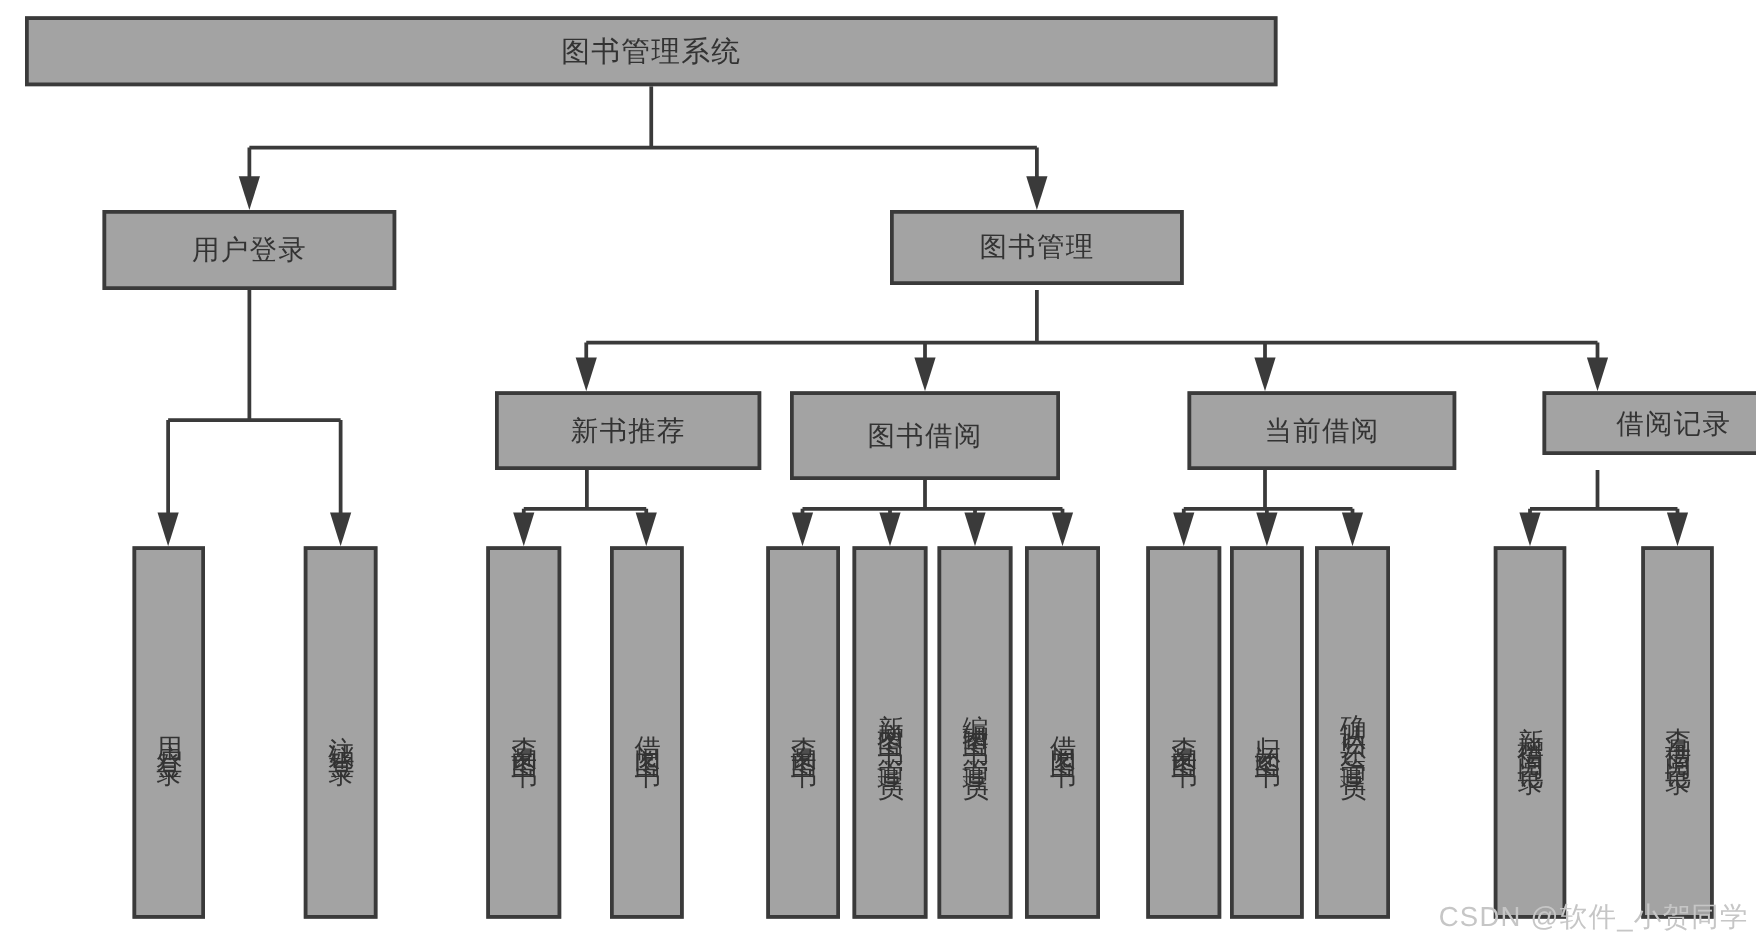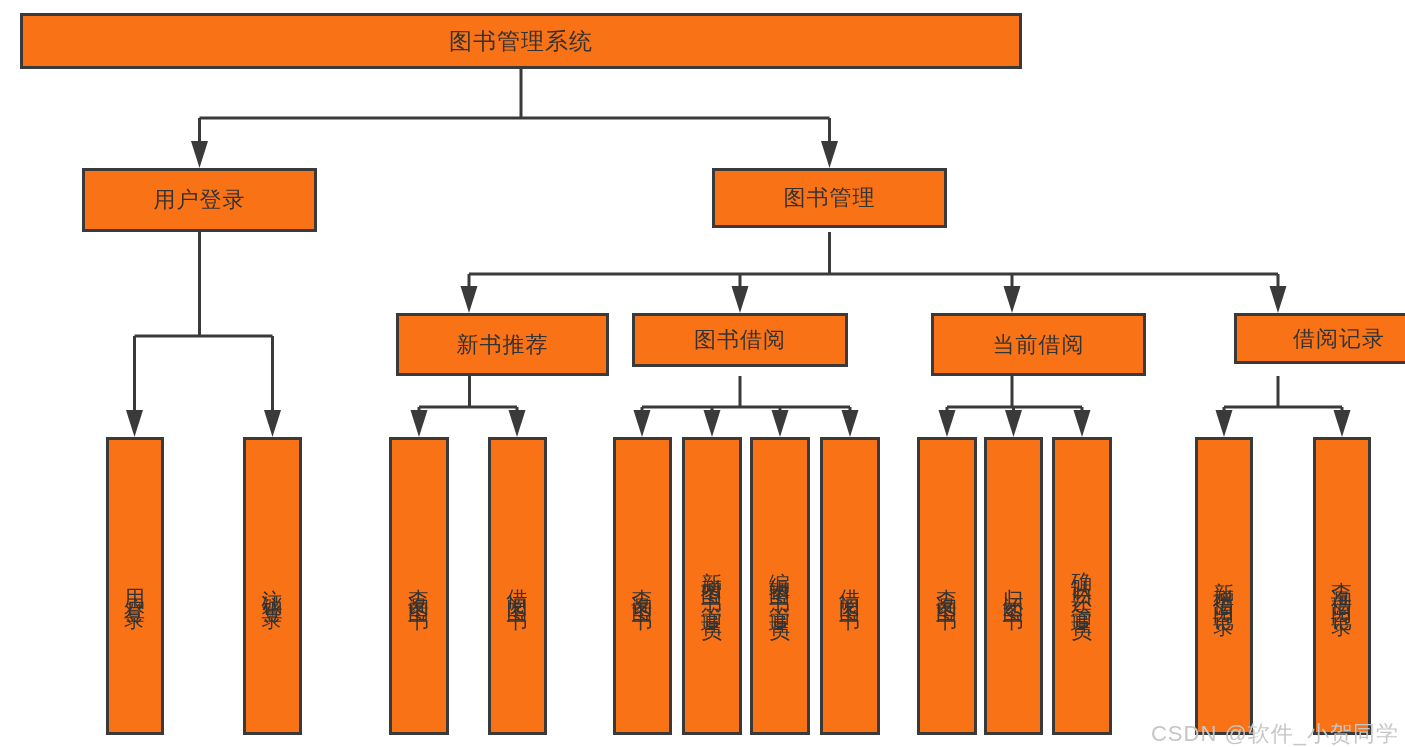--- a/index.html
+++ b/index.html
@@ -13,21 +13,21 @@
   }
   svg.connectors {
     position: absolute;
     left: 0; top: 0;
     width: 1405px; height: 747px;
     z-index: 1;
   }
   .node {
     position: absolute;
     box-sizing: border-box;
-    background: #f97316;
+    background: #a3a3a3;
     border: 3px solid #3a3a3a;
     color: #333333;
     display: flex;
     align-items: center;
     justify-content: center;
     z-index: 2;
     text-align: center;
   }
   .node.h { font-size: 22px; letter-spacing: 1px; white-space: nowrap; }
   .node.root-box { font-size: 23px; }
@@ -38,22 +38,22 @@
     font-size: 21px;
     line-height: 1;
     letter-spacing: 7px;
     white-space: nowrap;
   }
   
   .root-box   { left: 20px;   top: 13px;  width: 1002px; height: 56px; }
   .b-user     { left: 82px;   top: 168px; width: 235px;  height: 64px; }
   .b-book     { left: 712px;  top: 168px; width: 235px;  height: 60px; }
   .l3-newrec  { left: 363px;  top: 313px; width: 213px;  height: 63px; margin-left: 33px; }
-  .l3-borrow  { left: 632px;  top: 313px; width: 216px;  height: 54px; }
-  .l3-current { left: 931px;  top: 313px; width: 215px;  height: 63px; }
+  .l3-borrow  { left: 632px;  top: 313px; width: 216px;  height: 71px; }
+  .l3-current { left: 950px;  top: 313px; width: 215px;  height: 63px; }
   .l3-records { left: 1234px; top: 313px; width: 210px;  height: 51px; }
   
   .t { top: 437px; height: 298px; }
   .t1  { left: 106px;  width: 58px; }
   .t2  { left: 243px;  width: 59px; }
   .t3  { left: 389px;  width: 60px; }
   .t4  { left: 488px;  width: 59px; }
   .t5  { left: 613px;  width: 59px; }
   .t6  { left: 682px;  width: 60px; }
   .t7  { left: 750px;  width: 60px; }

